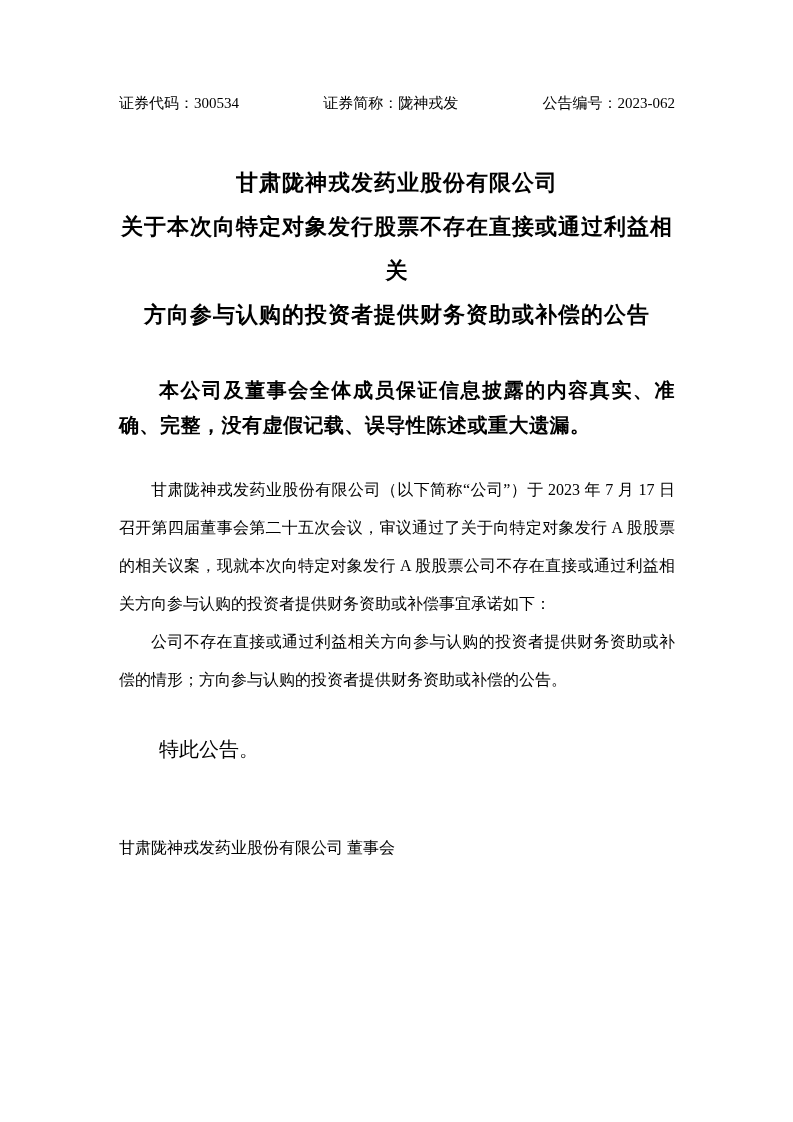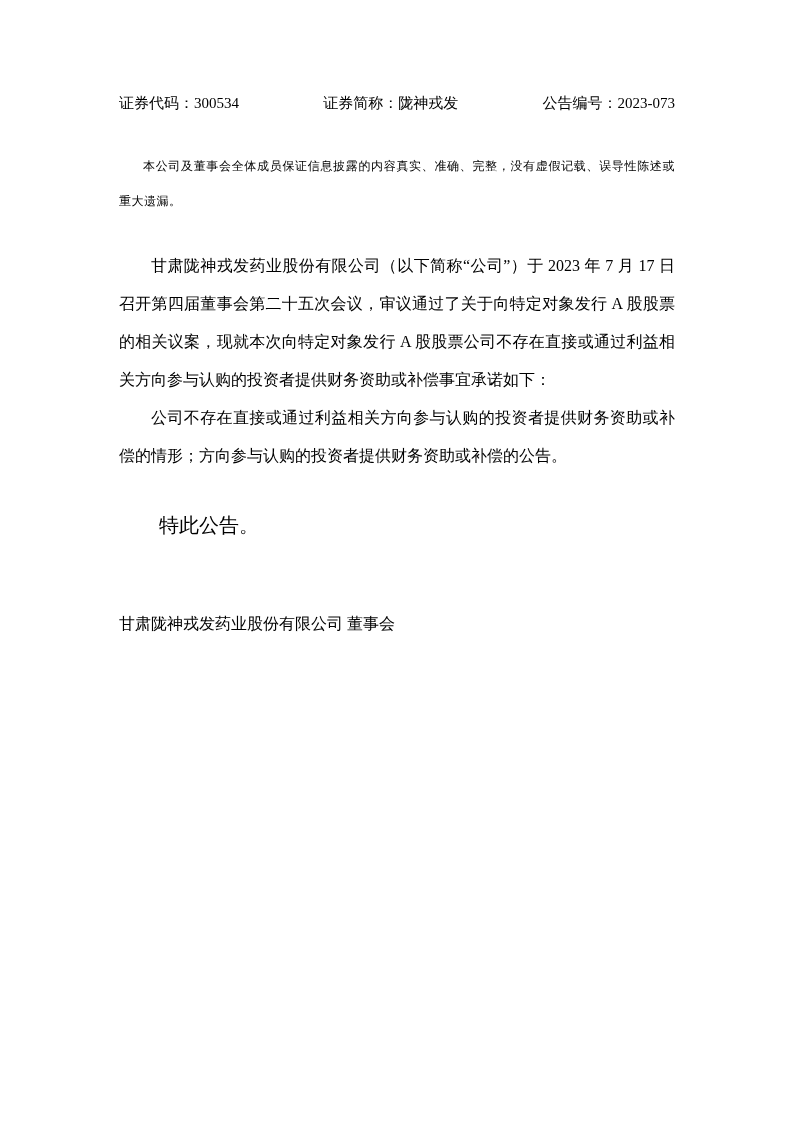--- a/index.html
+++ b/index.html
@@ -31,22 +31,22 @@
     margin-top: 48px;
     text-align: center;
     font-family: "Liberation Sans", "DejaVu Sans", sans-serif;
     font-weight: bold;
     font-size: 22px;
     line-height: 44px;
     letter-spacing: 1px;
   }
   .disclaimer {
     margin: 36px 0 0 0;
-    font-weight: normal;
-    font-size: 12px;
+    font-weight: bold;
+    font-size: 20px;
     line-height: 35px;
     text-indent: 2em;
     text-align: justify;
     letter-spacing: 0.5px;
   }
   .body-para {
     margin: 0;
     font-size: 16px;
     line-height: 38px;
     text-indent: 2em;
@@ -70,23 +70,28 @@
   }
 </style>
 </head>
 <body>
 
 <div class="page">
 
   <div class="header-row">
     <span>证券代码：300534</span>
     <span>证券简称：陇神戎发</span>
-    <span>公告编号：2023-073</span>
+    <span>公告编号：2023-062</span>
   </div>
 
+  <div class="title-block">
+    <div>甘肃陇神戎发药业股份有限公司</div>
+    <div>关于本次向特定对象发行股票不存在直接或通过利益相关</div>
+    <div>方向参与认购的投资者提供财务资助或补偿的公告</div>
+  </div>
 
   <p class="disclaimer">本公司及董事会全体成员保证信息披露的内容真实、准确、完整，没有虚假记载、误导性陈述或重大遗漏。</p>
 
   <p class="body-para first">甘肃陇神戎发药业股份有限公司（以下简称“公司”）于 2023 年 7 月 17 日召开第四届董事会第二十五次会议，审议通过了关于向特定对象发行 A 股股票的相关议案，现就本次向特定对象发行 A 股股票公司不存在直接或通过利益相关方向参与认购的投资者提供财务资助或补偿事宜承诺如下：</p>
 
   <p class="body-para">公司不存在直接或通过利益相关方向参与认购的投资者提供财务资助或补偿的情形；方向参与认购的投资者提供财务资助或补偿的公告。</p>
 
   <p class="closing">特此公告。</p>
 
   <div class="signature-block">

